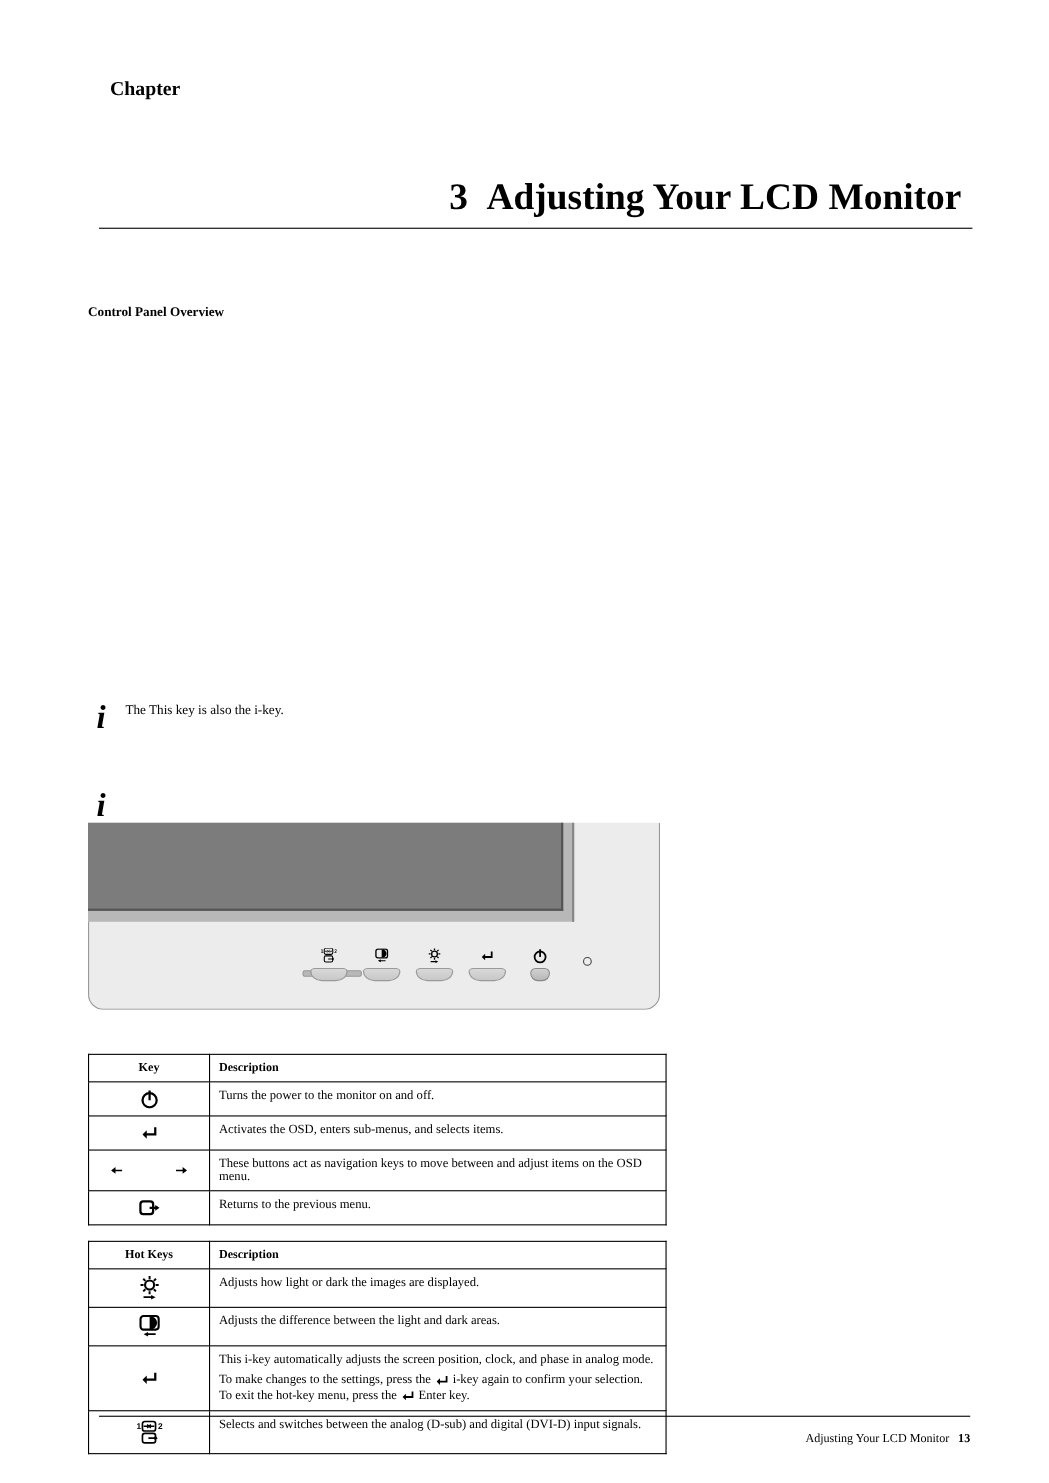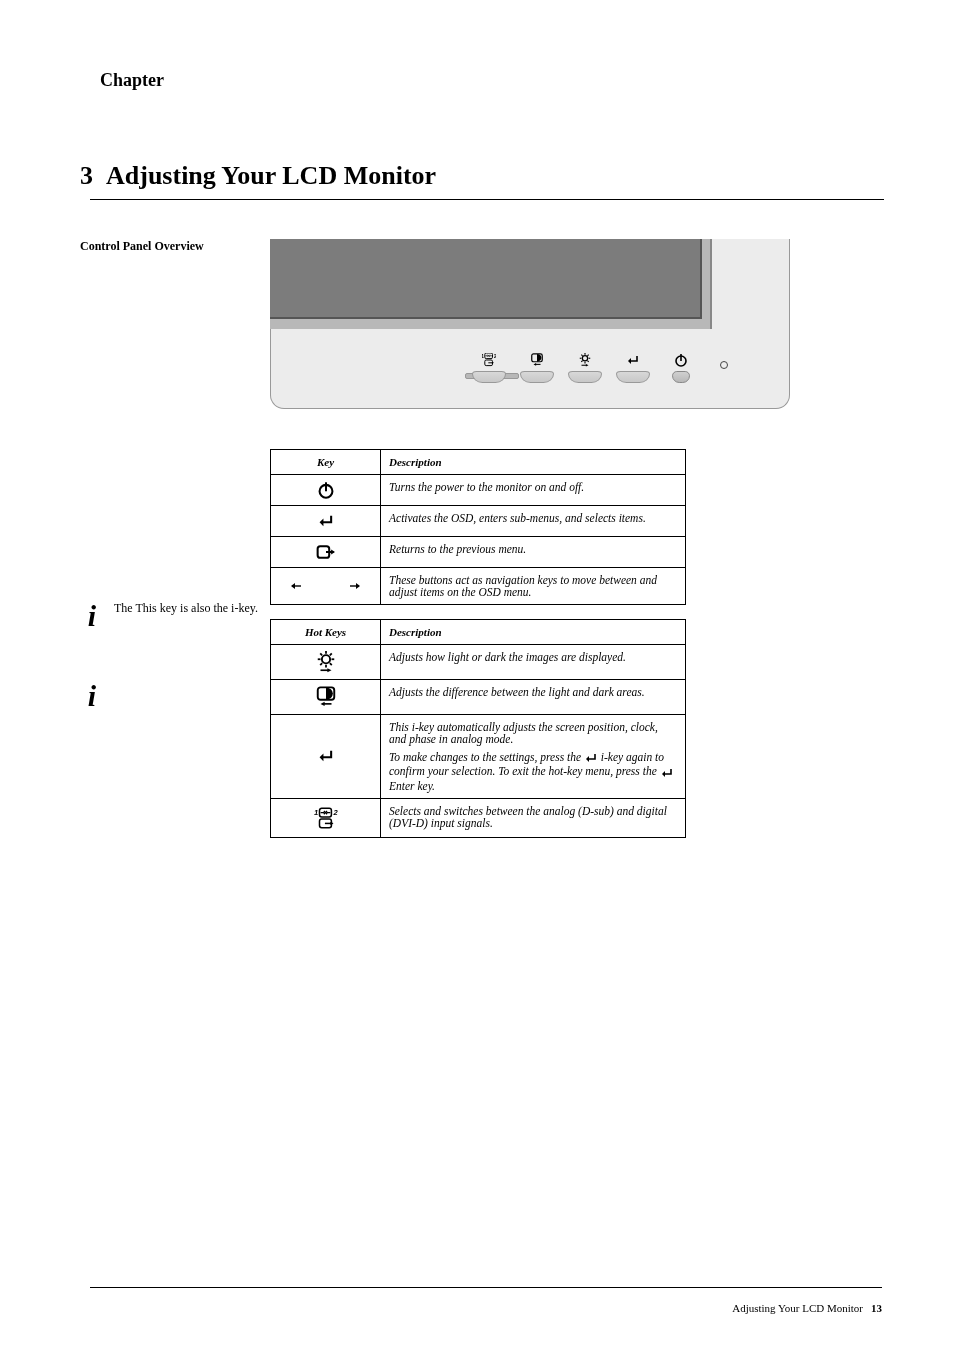--- a/index.html
+++ b/index.html
@@ -3,43 +3,43 @@
 <meta charset="utf-8">
 <style>
   * { box-sizing: border-box; margin: 0; padding: 0; }
   html, body { width: 954px; height: 1348px; background: #fff; font-family: "Times New Roman", Times, serif; color: #000; }
   .page { padding: 70px 80px 28px 80px; position: relative; width: 954px; height: 1348px; }
 
   .chapter-label { font-size: 18px; font-weight: bold; margin-bottom: 24px; margin-left: 10px; }
   .chapter-block { margin-left: 10px; margin-bottom: 18px; }
   .hr-main { border: none; border-top: 1.5px solid #000; margin-left: 10px; margin-right: -10px; }
 
-  .title { font-size: 26px; margin-top: 70px; }
+  .title { font-size: 34px; margin-top: 70px; text-align: right; }
   .hr-main { margin-top: 8px; }
 
-  .columns { display: flex; margin-top: 39px; }
+  .columns { display: flex; margin-top: 68px; flex-direction: column; }
   .left-col { width: 190px; flex-shrink: 0; font-size: 12px; line-height: 1.32; }
   .left-col .section-head { font-weight: bold; margin-bottom: 6px; }
   .right-col { flex: 1; }
 
   
   .monitor-illus { width: 520px; height: 170px; position: relative; margin-bottom: 40px; margin-left: 0; }
   .illus-bg { position:absolute; inset:0; background:#ececec; border-radius:0 0 14px 14px; border:1px solid #999; border-top:none; }
   .bezel-outer { position:absolute; left:0; top:0; width:442px; height:90px; background:#b8b8b8; border-right:2px solid #888; }
   .bezel-inner { position:absolute; left:0; top:0; width:432px; height:80px; background:#7c7c7c; border:2px solid #555; border-top:none; border-left:none; }
   .btn-row { position:absolute; left:195px; top:114px; display:flex; gap:0px; align-items:flex-end; }
   .btn-wrap { width:48px; display:flex; flex-direction:column; align-items:center; gap:4px; }
   .btn-wrap svg { width:14px; height:14px; }
   .btn { width:34px; height:12px; background:linear-gradient(#d8d8d8,#c8c8c8); border:1px solid #999; border-radius:6px 6px 14px 14px / 4px 4px 12px 12px; }
   .bar-platform { position:absolute; left:195px; top:134px; width:54px; height:6px; background:#b8b8b8; border:1px solid #999; border-radius:2px; }
   .led { position:absolute; left:450px; top:122px; width:8px; height:8px; border:1px solid #444; border-radius:50%; background:#ededed; }
   .big-pwr { width:18px; height:12px; background:linear-gradient(#d0d0d0,#b8b8b8); border:1px solid #888; border-radius:8px 8px 12px 12px; }
 
   
-  table { width: 416px; border-collapse: collapse; font-size: 11.5px; margin-bottom: 14px; font-style: italic; }
+  table { width: 526px; border-collapse: collapse; font-size: 11.5px; margin-bottom: 14px; }
   th, td { border: 1px solid #000; padding: 6px 8px; vertical-align: top; text-align: left; }
   th { font-weight: bold; font-size: 11px; }
   .col-key { width: 110px; text-align:center; vertical-align: middle; }
   .col-key svg { display:block; margin:0 auto; }
 
   
   .ikey { display:flex; align-items:flex-start; gap:10px; margin-top: 10px; }
   .ikey-icon { font-family: "Times New Roman", serif; font-style: italic; font-weight: bold; font-size: 30px; line-height:1; width:24px; flex-shrink:0; text-align:center; }
 
   .page-num { position:absolute; bottom: 34px; right: 72px; font-size: 11px; display:flex; gap:8px; align-items:center; }
@@ -194,39 +194,39 @@
       <tr>
         <td class="col-key">
                 <svg width="18" height="18" viewBox="0 0 14 14">
                   <use href="#ico-enter"></use>
                 </svg>
               </td>
         <td>Activates the OSD, enters sub-menus, and selects items.</td>
       </tr>
       <tr>
         <td class="col-key">
-                <svg width="22" height="18" viewBox="0 0 16 14">
-                  <use href="#ico-exit"></use>
-                </svg>
-              </td>
-        <td>Returns to the previous menu.</td>
-      </tr>
-      <tr>
-        <td class="col-key">
           <div class="svgarrows">
             <svg width="18" height="14" viewBox="0 0 14 14">
                     <use href="#ico-left"></use>
                   </svg>
             <svg width="18" height="14" viewBox="0 0 14 14">
                     <use href="#ico-right"></use>
                   </svg>
           </div>
         </td>
         <td>These buttons act as navigation keys to move between and adjust items on the OSD menu.</td>
       </tr>
+      <tr>
+        <td class="col-key">
+                <svg width="22" height="18" viewBox="0 0 16 14">
+                  <use href="#ico-exit"></use>
+                </svg>
+              </td>
+        <td>Returns to the previous menu.</td>
+      </tr>
     </tbody>
         </table>
 
     <table>
       <tbody>
             <tr class="hotkey-header">
         <th class="col-key">Hot Keys</th>
         <th>Description</th>
       </tr>
       <tr>

